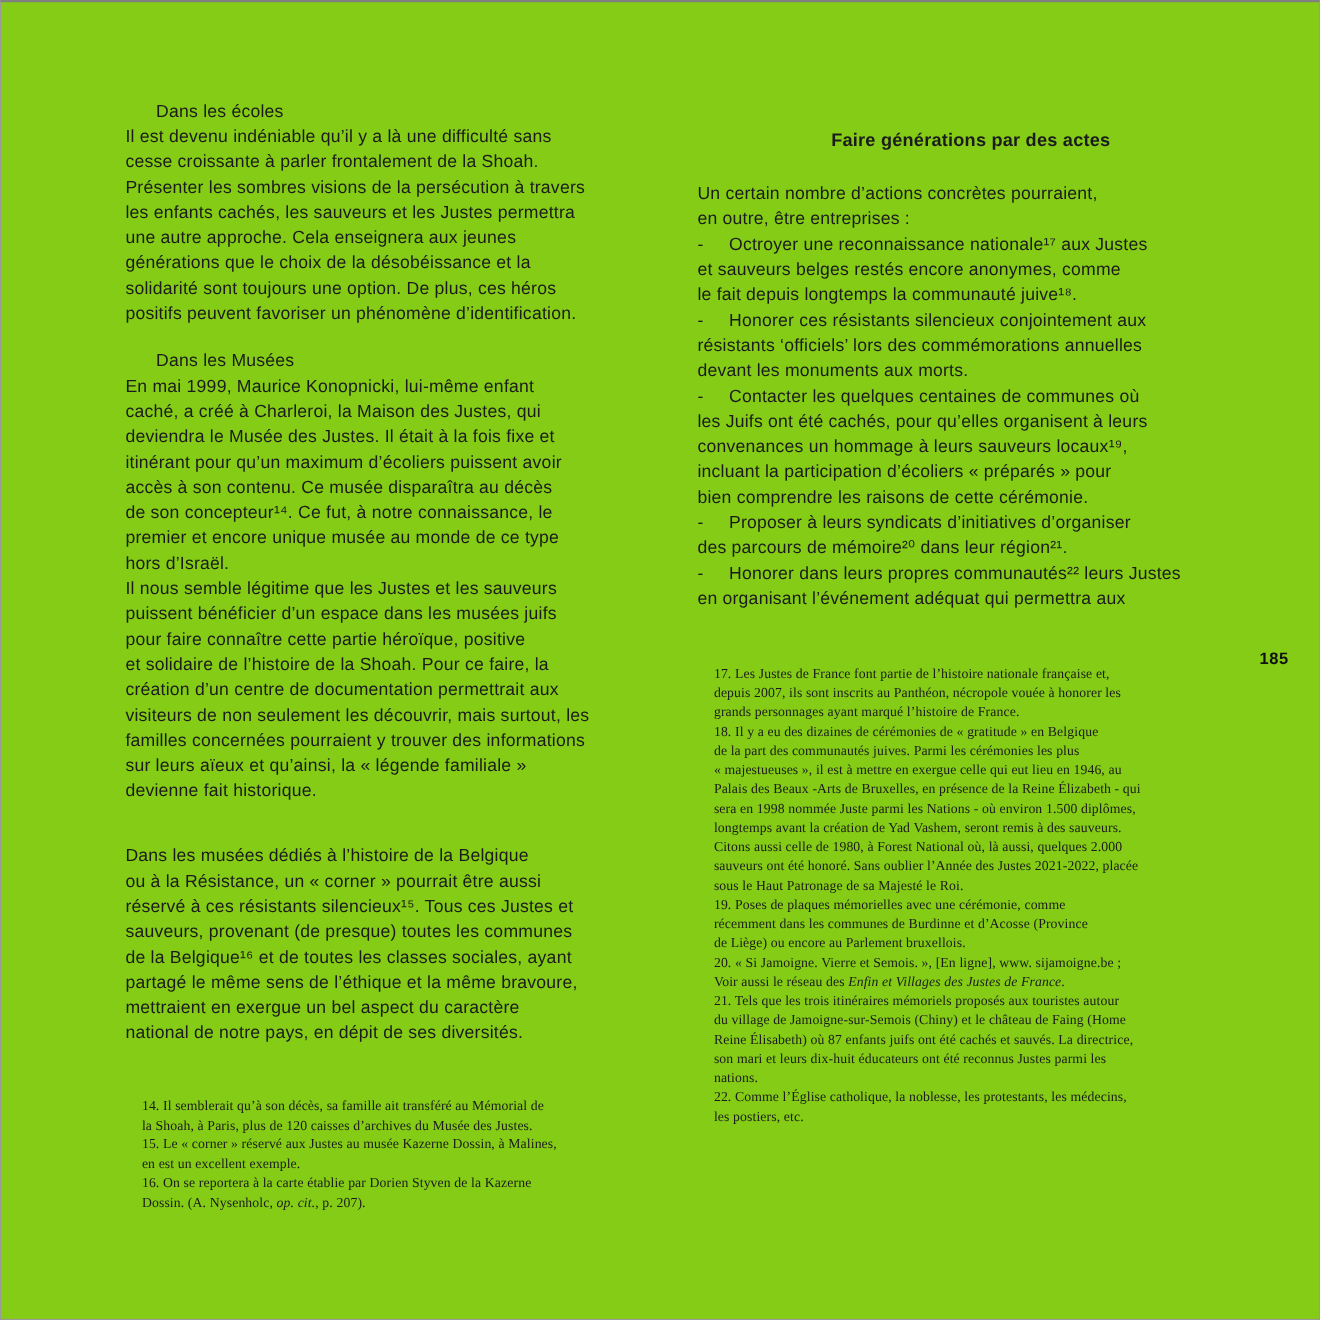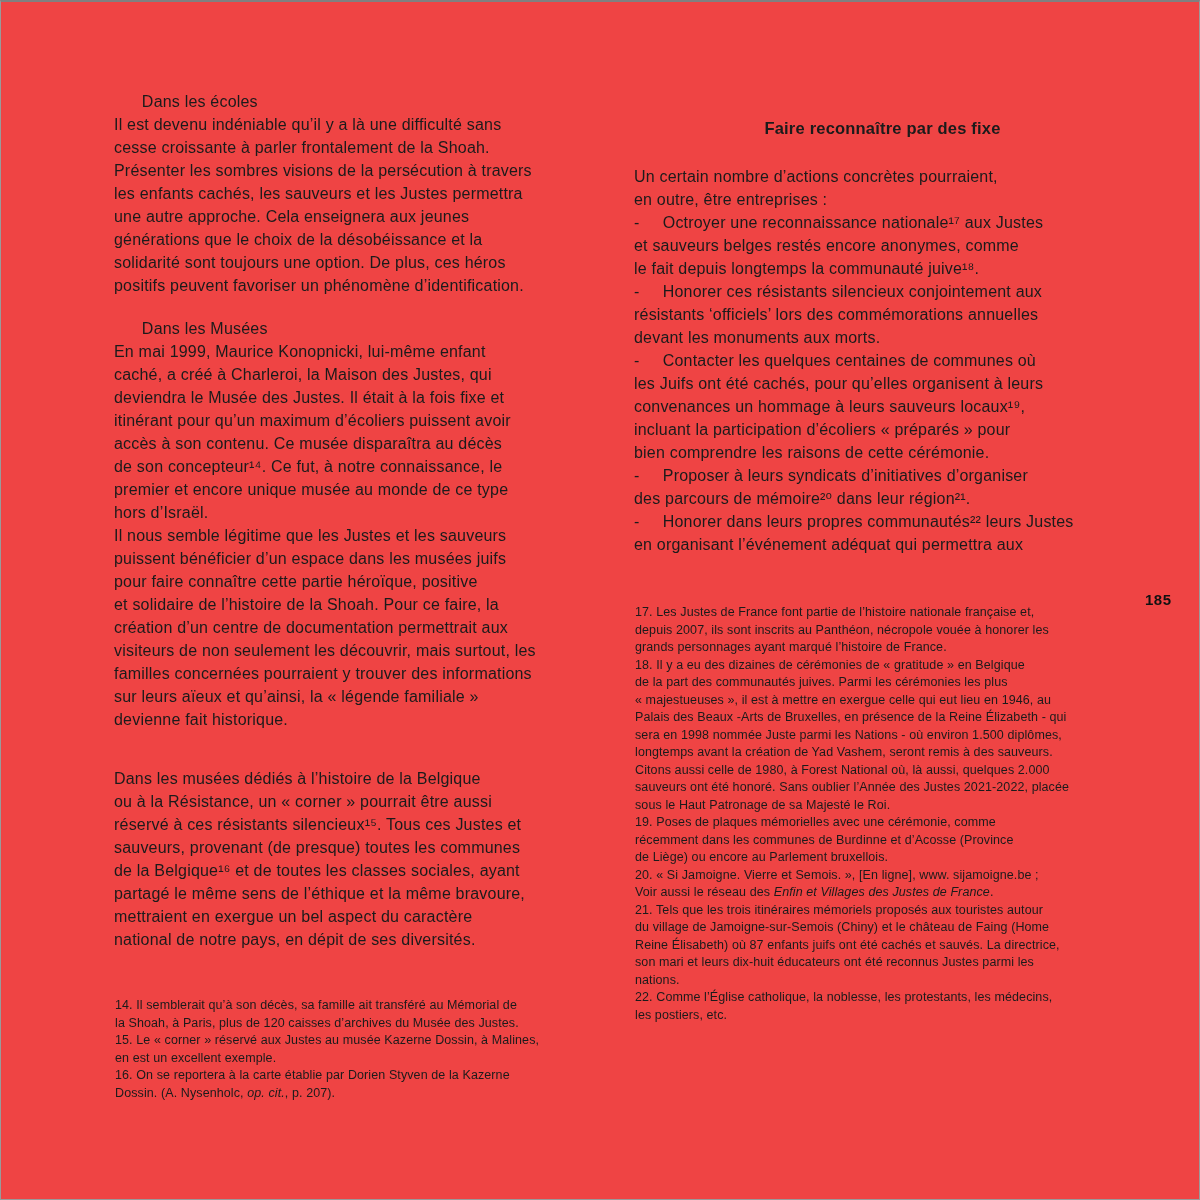--- a/index.html
+++ b/index.html
@@ -4,21 +4,21 @@
 <style>
   html, body {
     margin: 0;
     padding: 0;
     background: #ffffff;
   }
   .page {
     position: relative;
     width: 1200px;
     height: 1200px;
-    background: #ef4444;
+    background: #84cc16;
     box-sizing: border-box;
     border: 1px solid #9a9a9a;
     border-top: 2px solid #808080;
     overflow: hidden;
     font-family: "Liberation Sans", "DejaVu Sans", sans-serif;
     color: #1b1b1b;
   }
   .col {
     position: absolute;
     top: 88px;
@@ -42,21 +42,22 @@
     letter-spacing: 0.2px;
     text-align: center;
     margin: 27px 0 25px 0;
     white-space: pre;
   }
   .footnotes {
     font-size: 12.5px;
     line-height: 17.5px;
     letter-spacing: 0.1px;
     white-space: pre;
-    margin: 1px;
+    margin: 15px;
+    font-family: Liberation Serif, serif;
   }
   .footnotes-left  { margin-top: 46px; }
   .footnotes-right { margin-top: 48px; }
   .italic { font-style: italic; }
   .page-number {
     position: absolute;
     left: 1144px;
     top: 589px;
     font-size: 15px;
     font-weight: bold;
@@ -107,21 +108,21 @@
 national de notre pays, en dépit de ses diversités.</p>
     <p class="footnotes footnotes-left">14. Il semblerait qu’à son décès, sa famille ait transféré au Mémorial de
 la Shoah, à Paris, plus de 120 caisses d’archives du Musée des Justes.
 15. Le « corner » réservé aux Justes au musée Kazerne Dossin, à Malines,
 en est un excellent exemple.
 16. On se reportera à la carte établie par Dorien Styven de la Kazerne
 Dossin. (A. Nysenholc, <span class="italic">op. cit.</span>, p. 207).</p>
   </div>
 
   <div class="col col-right">
-    <h2 class="section-heading">Faire reconnaître par des fixe</h2>
+    <h2 class="section-heading">Faire générations par des actes</h2>
     <p class="body-text">Un certain nombre d’actions concrètes pourraient,
 en outre, être entreprises :
 -     Octroyer une reconnaissance nationale¹⁷ aux Justes
 et sauveurs belges restés encore anonymes, comme
 le fait depuis longtemps la communauté juive¹⁸.
 -     Honorer ces résistants silencieux conjointement aux
 résistants ‘officiels’ lors des commémorations annuelles
 devant les monuments aux morts.
 -     Contacter les quelques centaines de communes où
 les Juifs ont été cachés, pour qu’elles organisent à leurs

